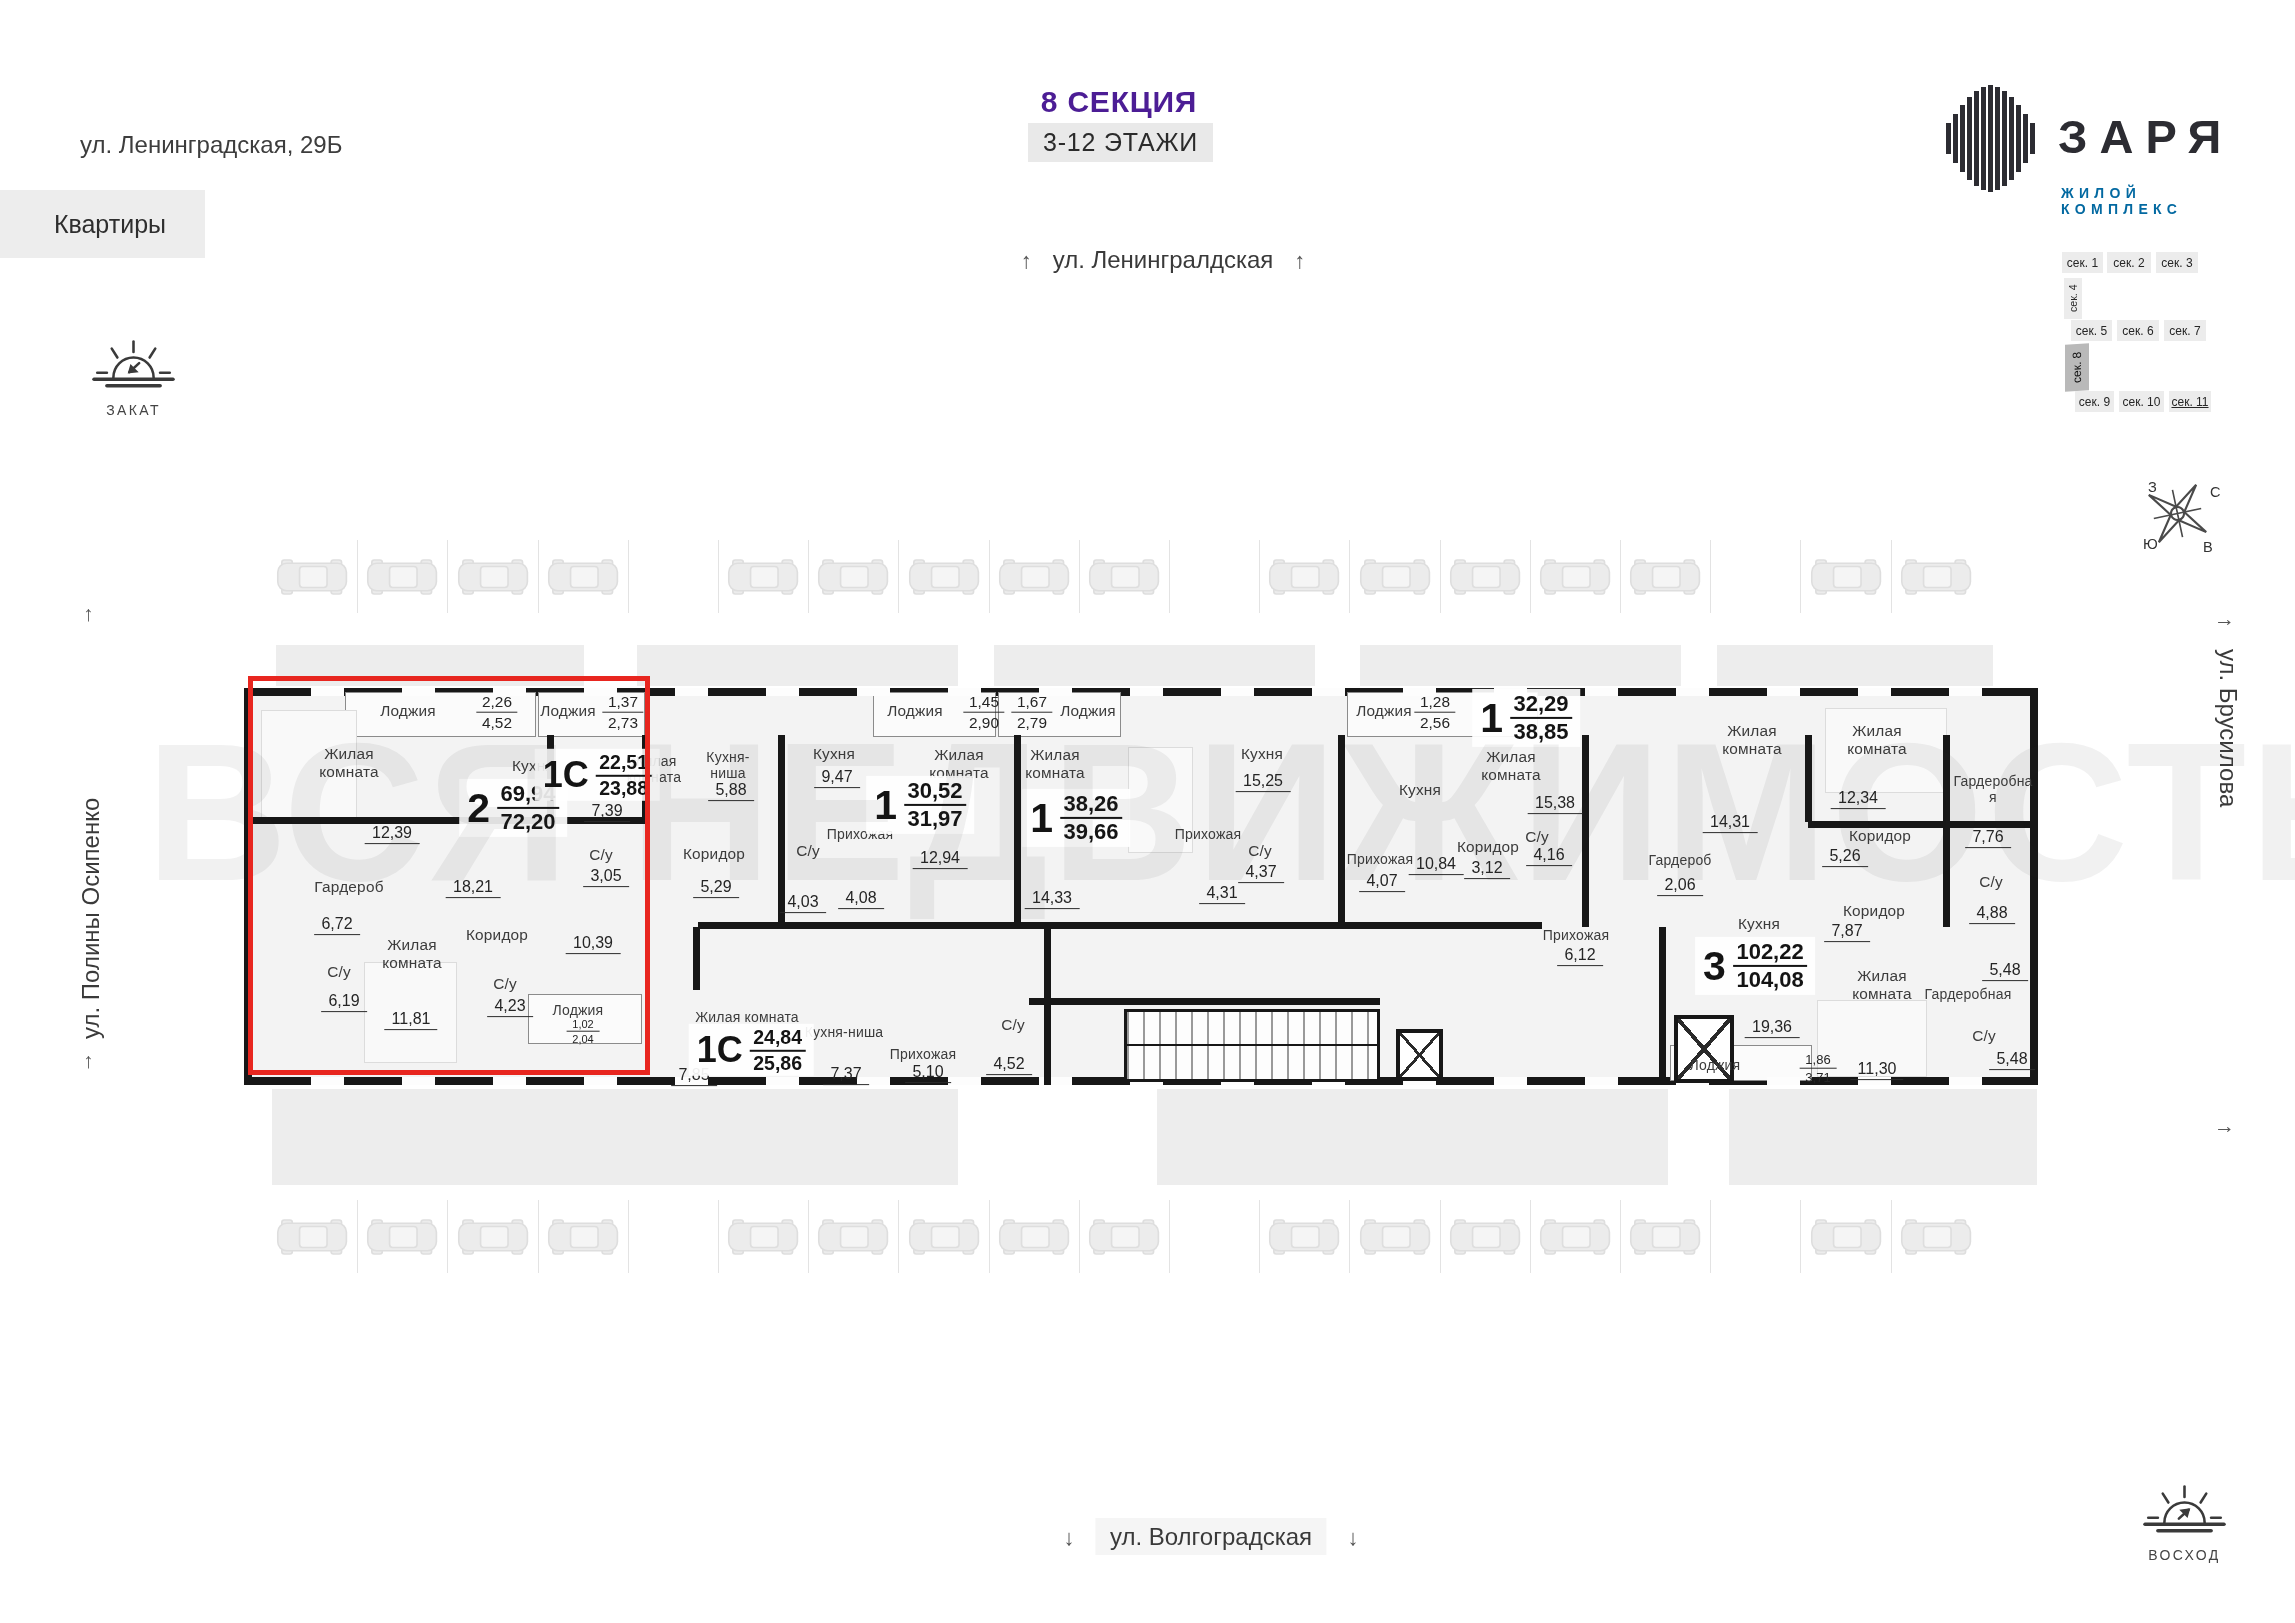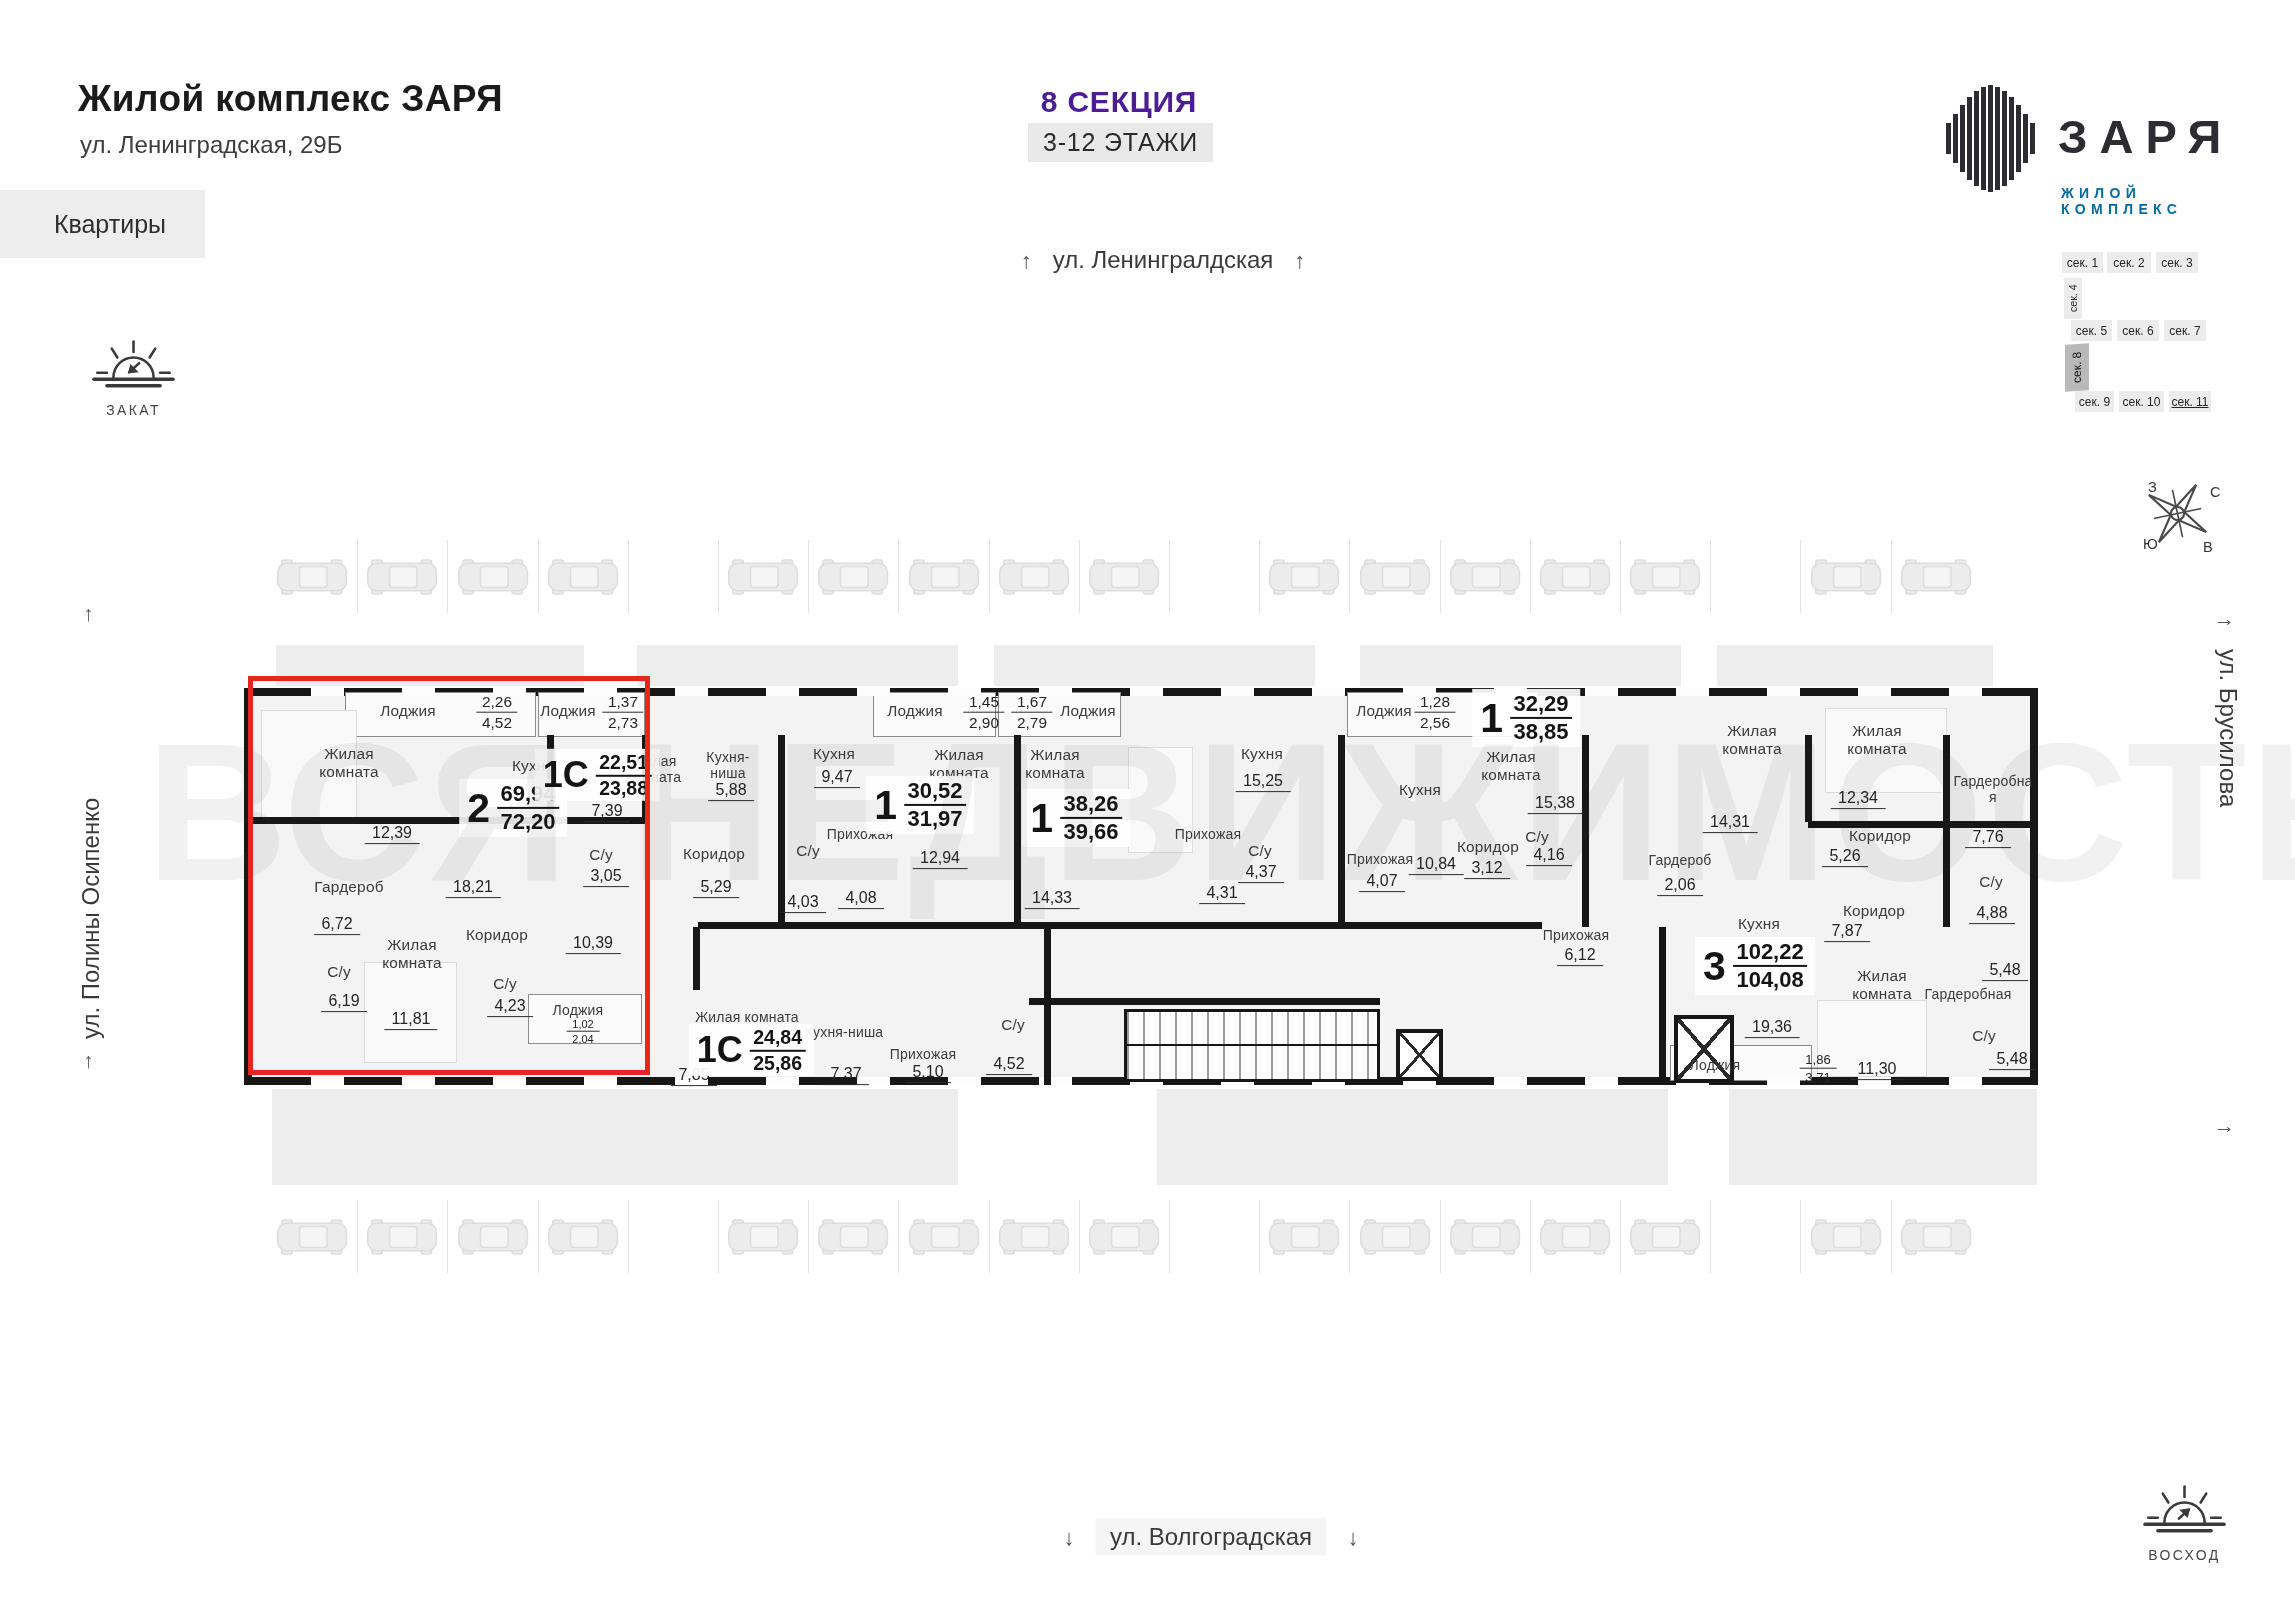--- a/index.html
+++ b/index.html
@@ -66,21 +66,20 @@
   .badge .bn{font-size:41px;font-weight:bold;color:#141414;line-height:1;}
   .badge .bf{text-align:center;font-weight:bold;font-size:22px;color:#141414;line-height:1.15;}
   .badge .bf .t{display:block;border-bottom:2.4px solid #141414;padding:0 3.2px 0.8px;}
   svg{display:block;}
 </style>
 </head>
 <body>
 
 <div class="canvas">
 
-  <div class="title">Жилой комплекс ЗАРЯ</div>
   <div class="addr">ул. Ленинградская, 29Б</div>
   <div class="tab">Квартиры</div>
 
   <div class="secname">8 СЕКЦИЯ</div>
   <div class="floors">3-12 ЭТАЖИ</div>
 
   <div class="street" style="left:1163px;top:260px;transform:translate(-50%,-50%);"><span class="ar">↑</span><span>ул. Ленингралдская</span><span class="ar">↑</span></div>
   <div class="street" style="left:1211px;top:1537px;transform:translate(-50%,-50%);"><span class="ar">↓</span><span class="bgstreet">ул. Волгоградская</span><span class="ar">↓</span></div>
   <div class="vstreet up" style="left:77px;top:641px;height:398px;">ул. Полины Осипенко</div>
   <span class="var" style="left:83px;top:602px;">↑</span>

